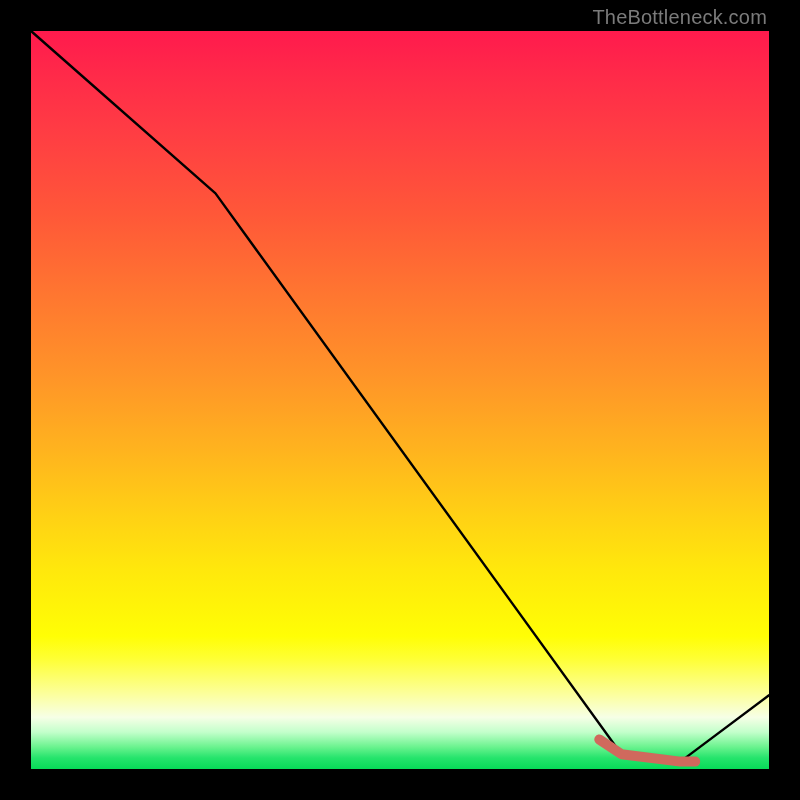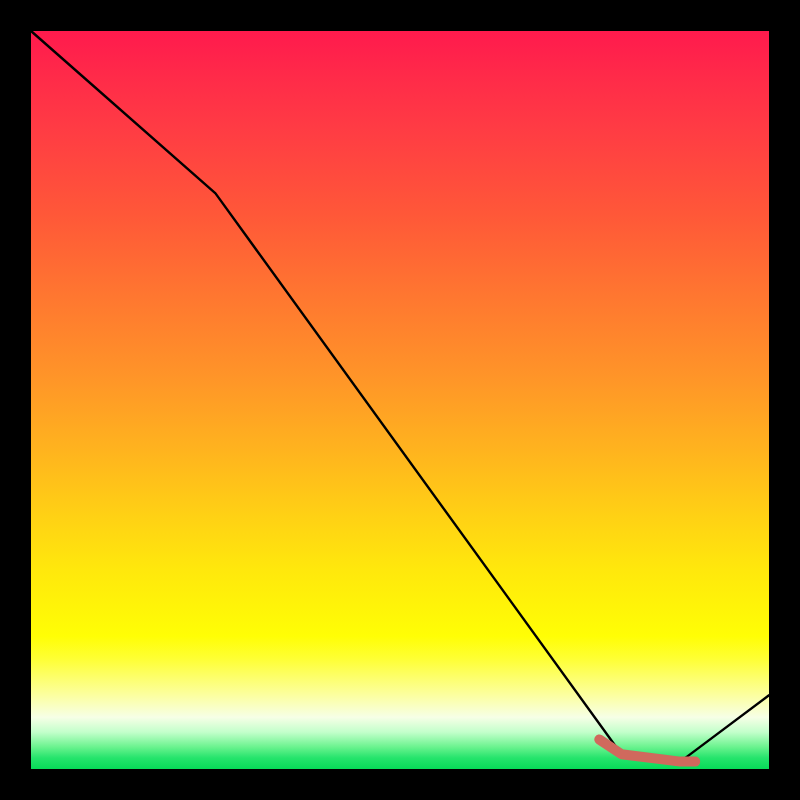--- a/index.html
+++ b/index.html
@@ -77,20 +77,21 @@
     stroke-width: 10;
     stroke-linecap: round;
     stroke-linejoin: round;
   }
 </style>
 </head>
 <body>
 
 <div class="frame">
 
+  <div class="watermark">TheBottleneck.com</div>
 
   <div class="plot-area">
     <svg class="overlay" viewBox="0 0 738 738">
       <path id="series-line" class="line-path" d="M0.0 0.0 L184.5 162.4 L590.4 723.2 L649.4 730.6 L738.0 664.2"></path>
       <path id="highlight-line" class="marker-path" d="M568.3 708.5 L590.4 723.2 L649.4 730.6 L664.2 730.6"></path>
     </svg>
   </div>
 
 </div>
 

